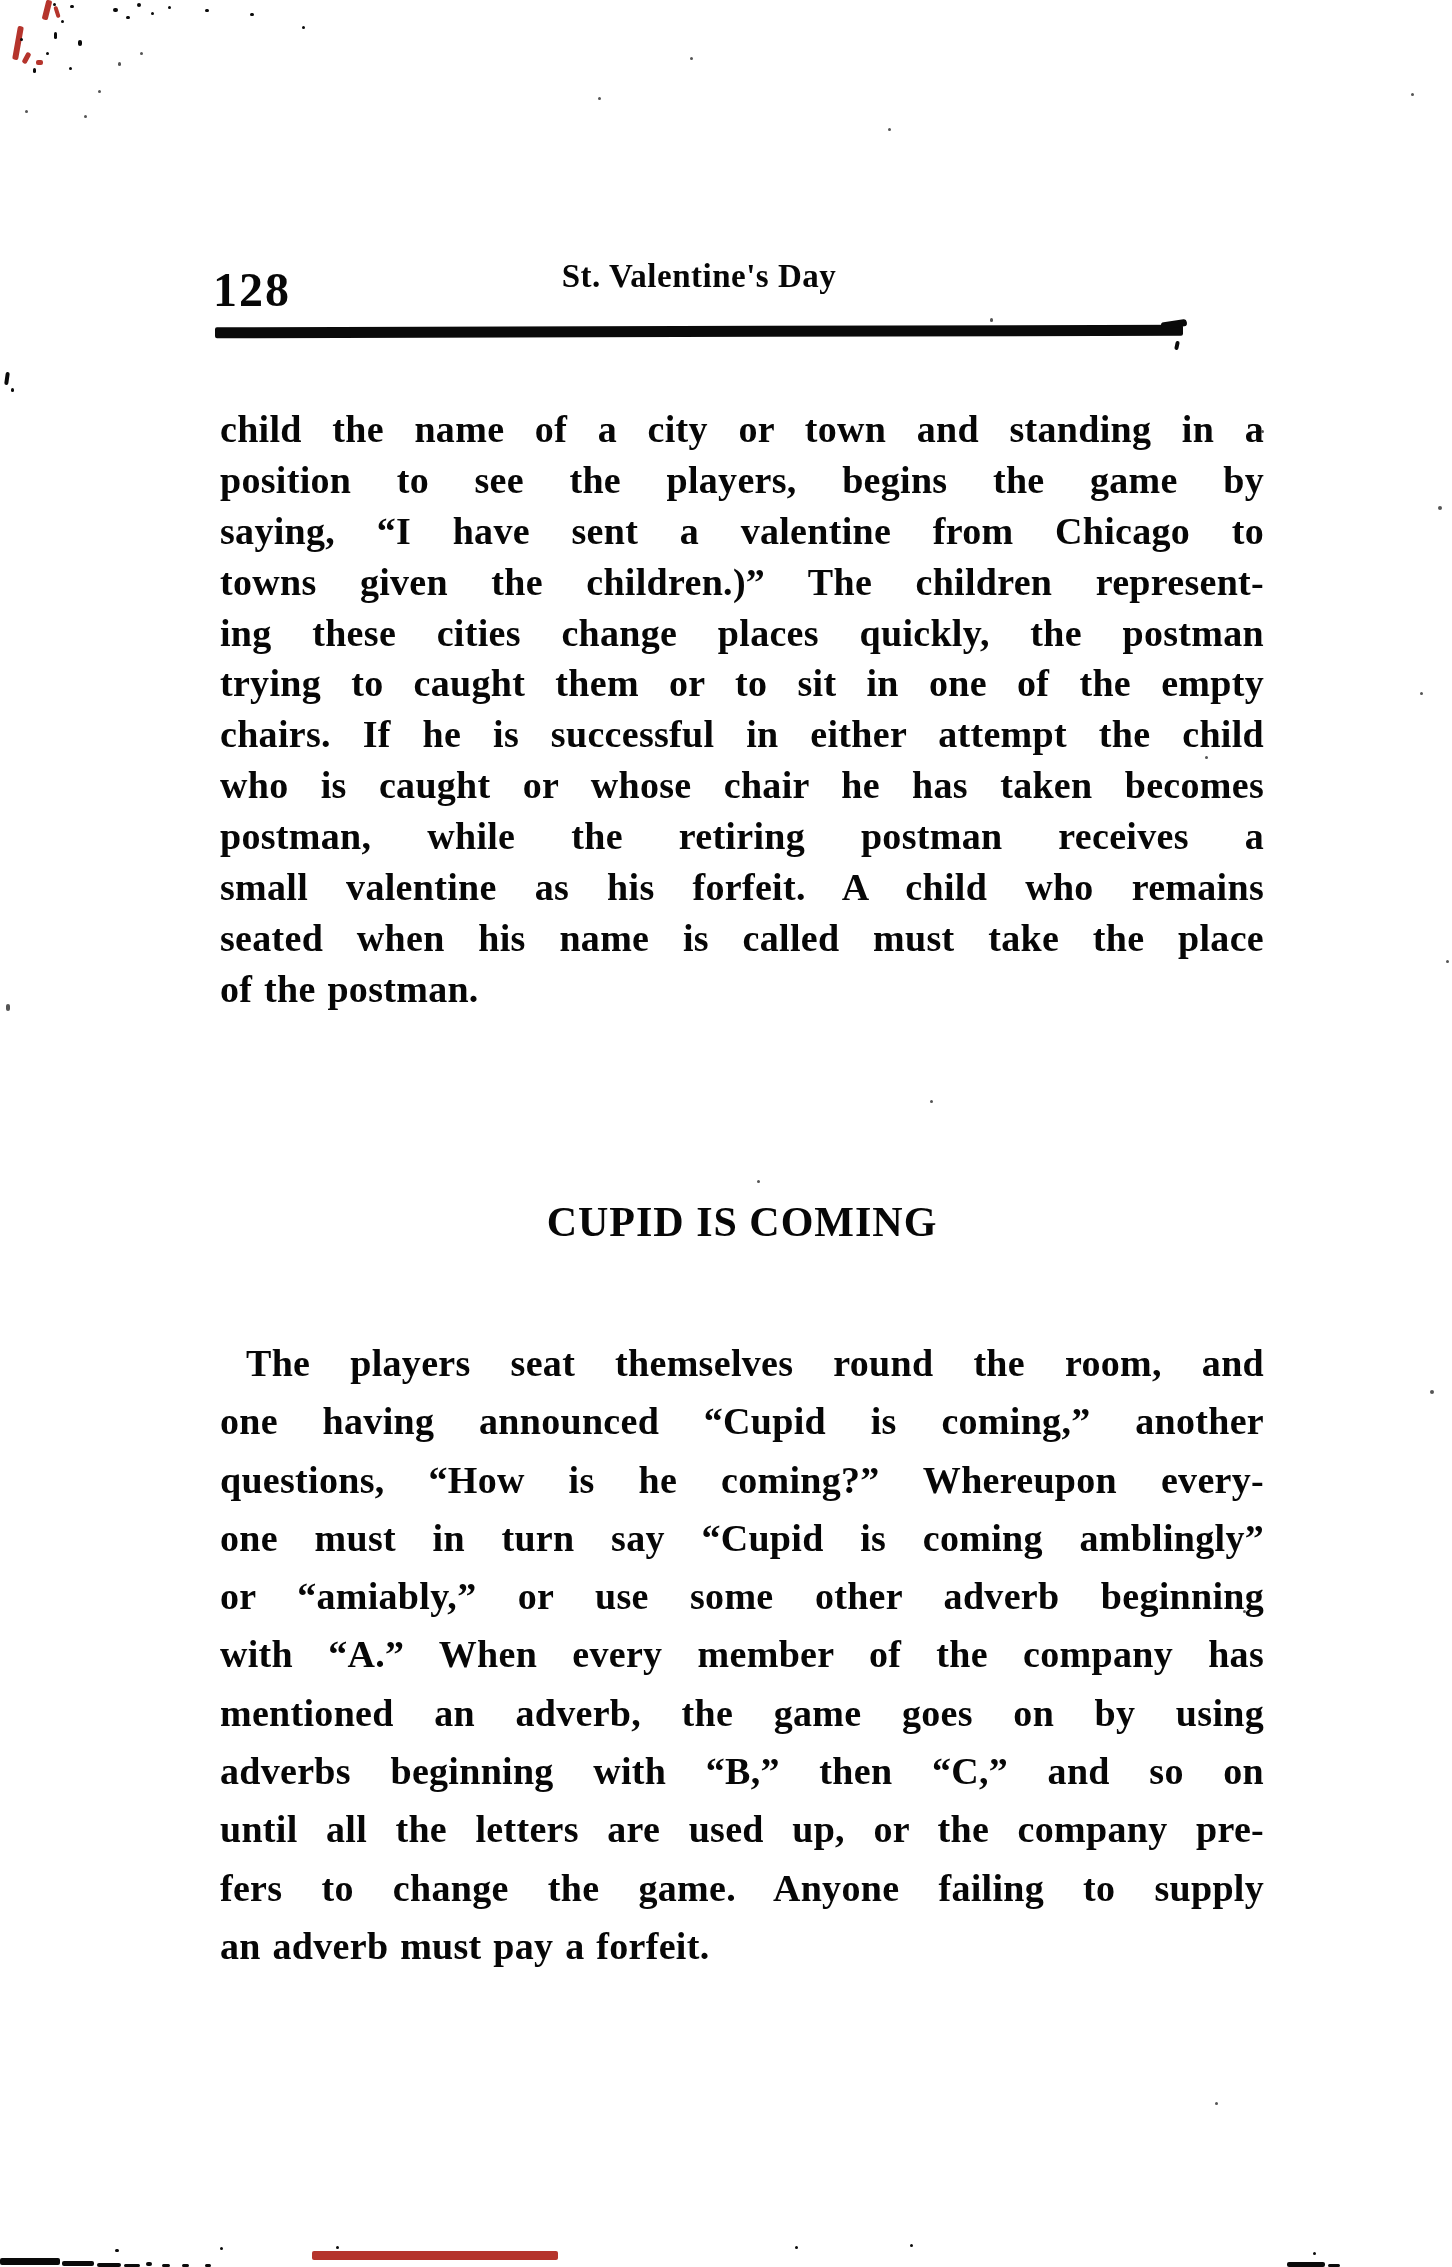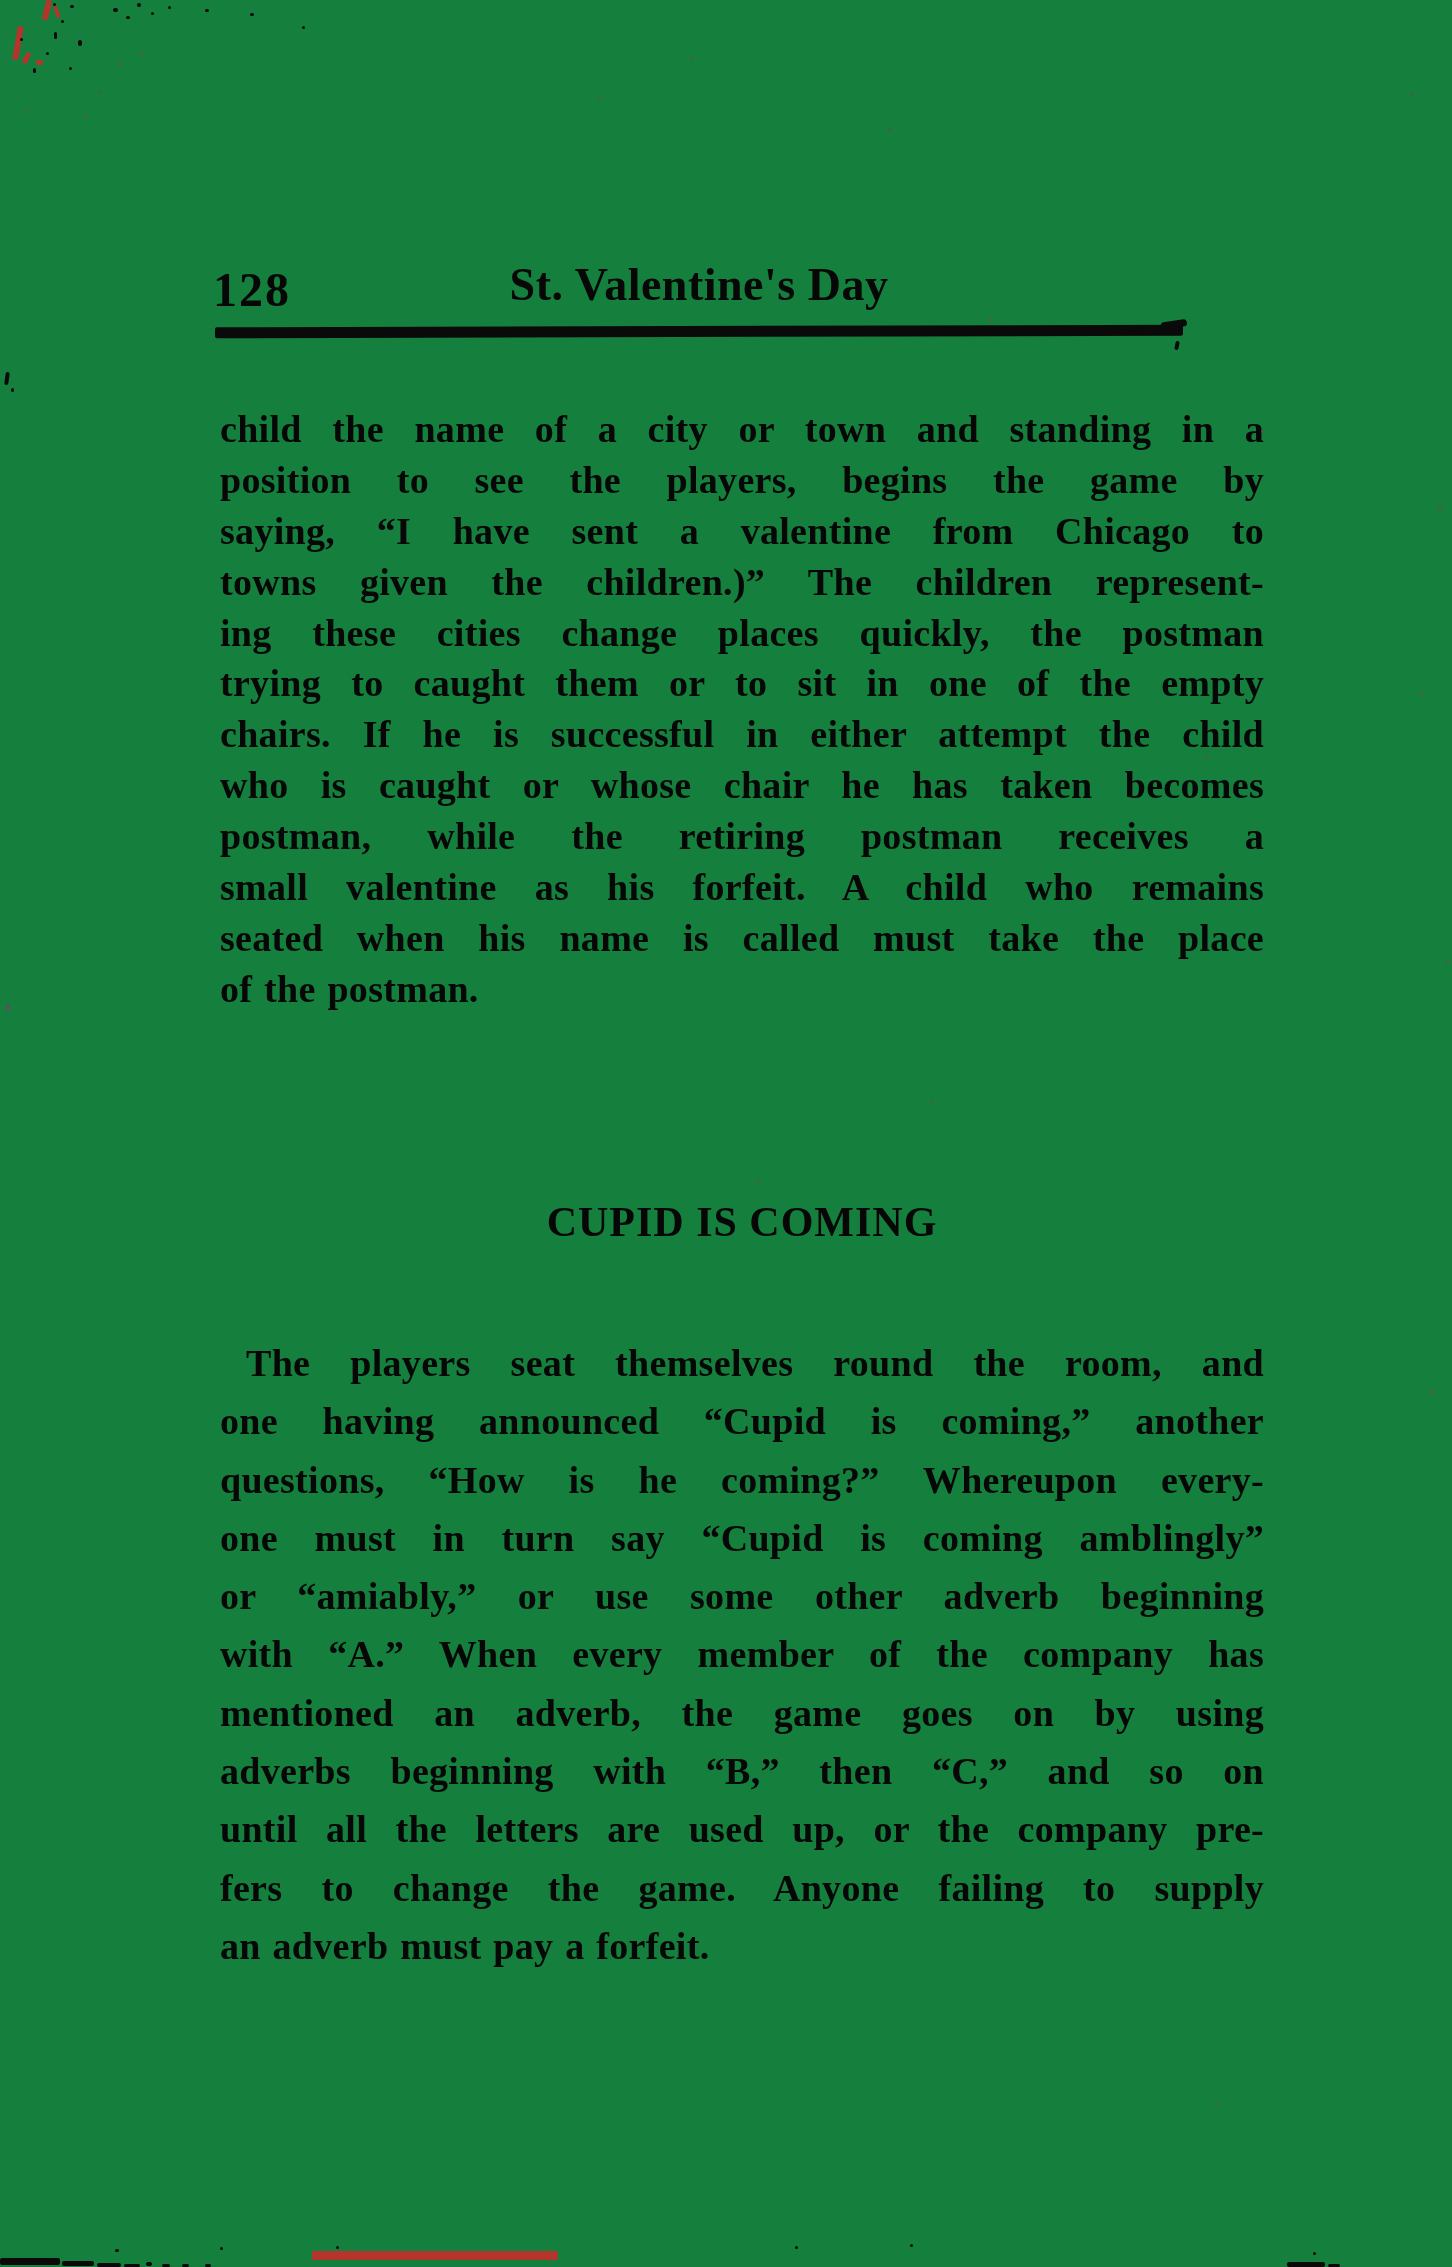--- a/index.html
+++ b/index.html
@@ -1,33 +1,33 @@
 <!DOCTYPE html>
 <html><head>
 <meta charset="utf-8">
 <style>
   html,body{margin:0;padding:0;background:#e8e8e8;}
   .page{
     position:relative;
     width:1452px;height:2267px;
-    background:#15803d;
+    background:#ffffff;
     overflow:hidden;
     font-family:"Liberation Serif","DejaVu Serif",serif;
     color:#070707;
   }
   
   .running-header{position:absolute;left:0;top:0;width:100%;}
   .page-number{
     position:absolute;left:213px;top:262px;
     font-size:48px;font-weight:700;letter-spacing:2px;
   }
   .running-title{
     position:absolute;left:215px;top:258px;width:968px;
     text-align:center;
-    font-size:46px;font-weight:700;letter-spacing:0.5px;
+    font-size:33px;font-weight:700;letter-spacing:0.5px;
   }
   .header-rule{
     position:absolute;left:215px;top:326px;width:968px;height:11px;
     background:#0a0a0a;border-radius:2px;
     transform:rotate(-0.15deg);
   }
   .header-rule::after{
     content:"";position:absolute;right:-4px;top:-4px;width:26px;height:7px;
     background:#0a0a0a;transform:rotate(-8deg);border-radius:3px;
   }

